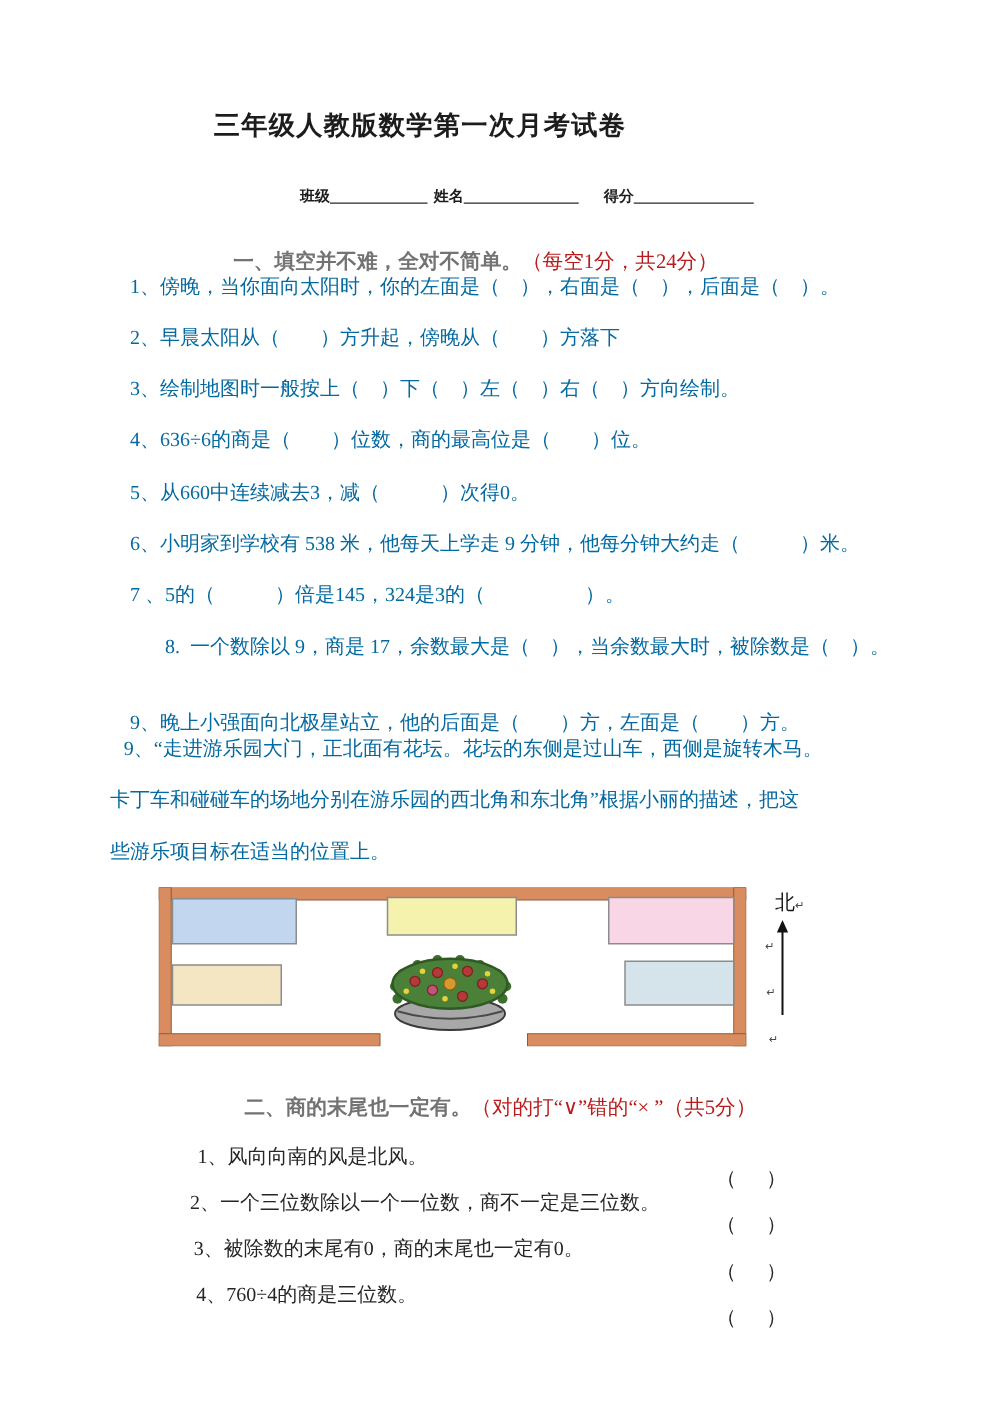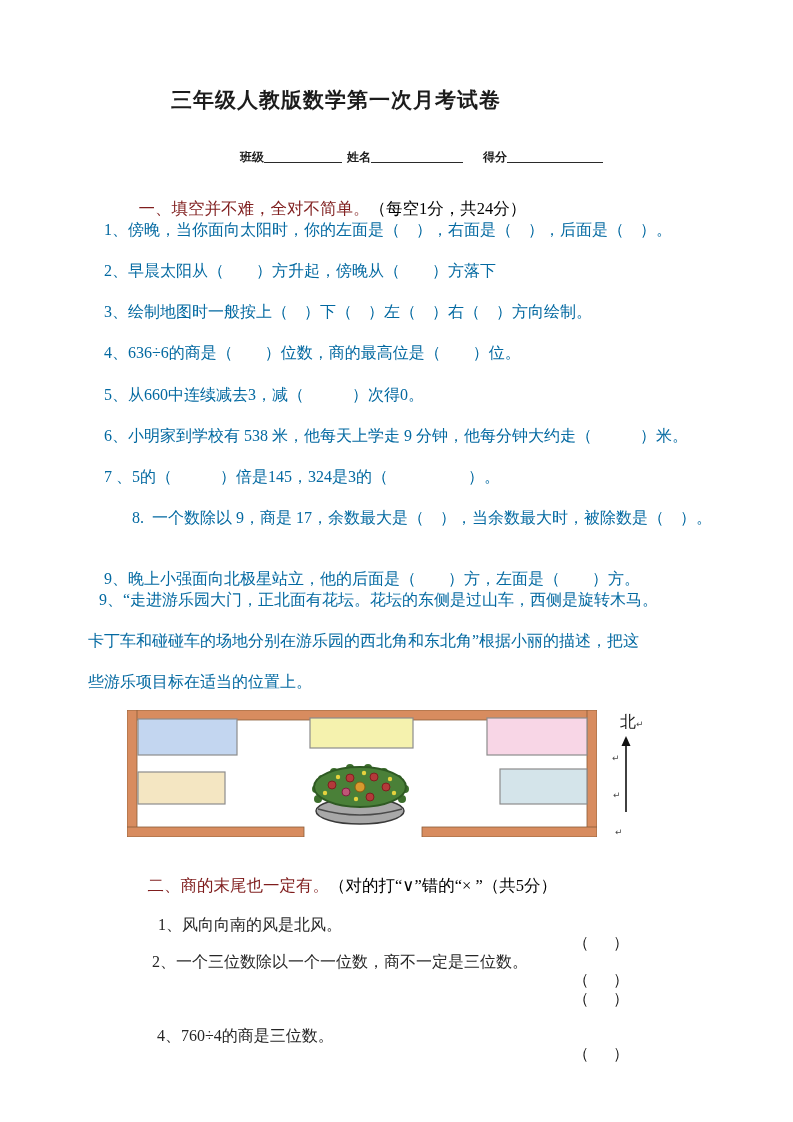--- a/index.html
+++ b/index.html
@@ -13,22 +13,22 @@
   .title {
     left:0; top:86px; width:672px; text-align:center;
     font-size:21px; font-weight:bold; letter-spacing:1px; color:#1c1c1c;
   }
   .meta { left:228px; top:132px; font-size:12px; font-weight:bold; color:#1c1c1c; }
   .meta .u {
     display:inline-block; height:16px; border-bottom:1.2px solid #2a2a2a;
     margin-bottom:-2px;
   }
   .sec-head { font-size:16.5px; }
-  .sec-head .b { font-weight:normal; color:#7f1d1d; }
-  .sec-head .n { font-weight:normal; color:#000000; }
+  .sec-head .b { font-weight:bold; color:#737373;margin-left:48px; }
+  .sec-head .n { font-weight:normal; color:#b91c1c; }
   .line { font-size:16px; line-height:19px; color:#0369a1; }
   .tf-row { left:0; top:0; width:793px; font-size:16px; color:#262626; }
   .tf-text { position:absolute; white-space:pre; }
   .tf-paren { position:absolute; left:573px; white-space:pre; letter-spacing:4px; }
   .north-label { font-size:16px; color:#141414; }
   .ret { font-size:9px; color:#4a4a4a; font-family:"DejaVu Sans",sans-serif; }
   svg .wall { stroke:#8a5c39; stroke-width:0.8; }
   svg .plot { stroke:#8c8c8c; stroke-width:1.2; }
 </style>
 </head>
@@ -123,20 +123,21 @@
 
   <div class="abs tf-row" style="top:897px;">
     <span class="tf-text" style="left:158px;">1、风向向南的风是北风。</span>
     <span class="tf-paren">（　）</span>
   </div>
   <div class="abs tf-row" style="top:934px;">
     <span class="tf-text" style="left:152px;">2、一个三位数除以一个一位数，商不一定是三位数。</span>
     <span class="tf-paren">（　）</span>
   </div>
   <div class="abs tf-row" style="top:971px;">
+    <span class="tf-text" style="left:155px;">3、被除数的末尾有0，商的末尾也一定有0。</span>
     <span class="tf-paren">（　）</span>
   </div>
   <div class="abs tf-row" style="top:1008px;">
     <span class="tf-text" style="left:157px;">4、760÷4的商是三位数。</span>
     <span class="tf-paren">（　）</span>
   </div>
 
 </div>
 
 </body></html>

